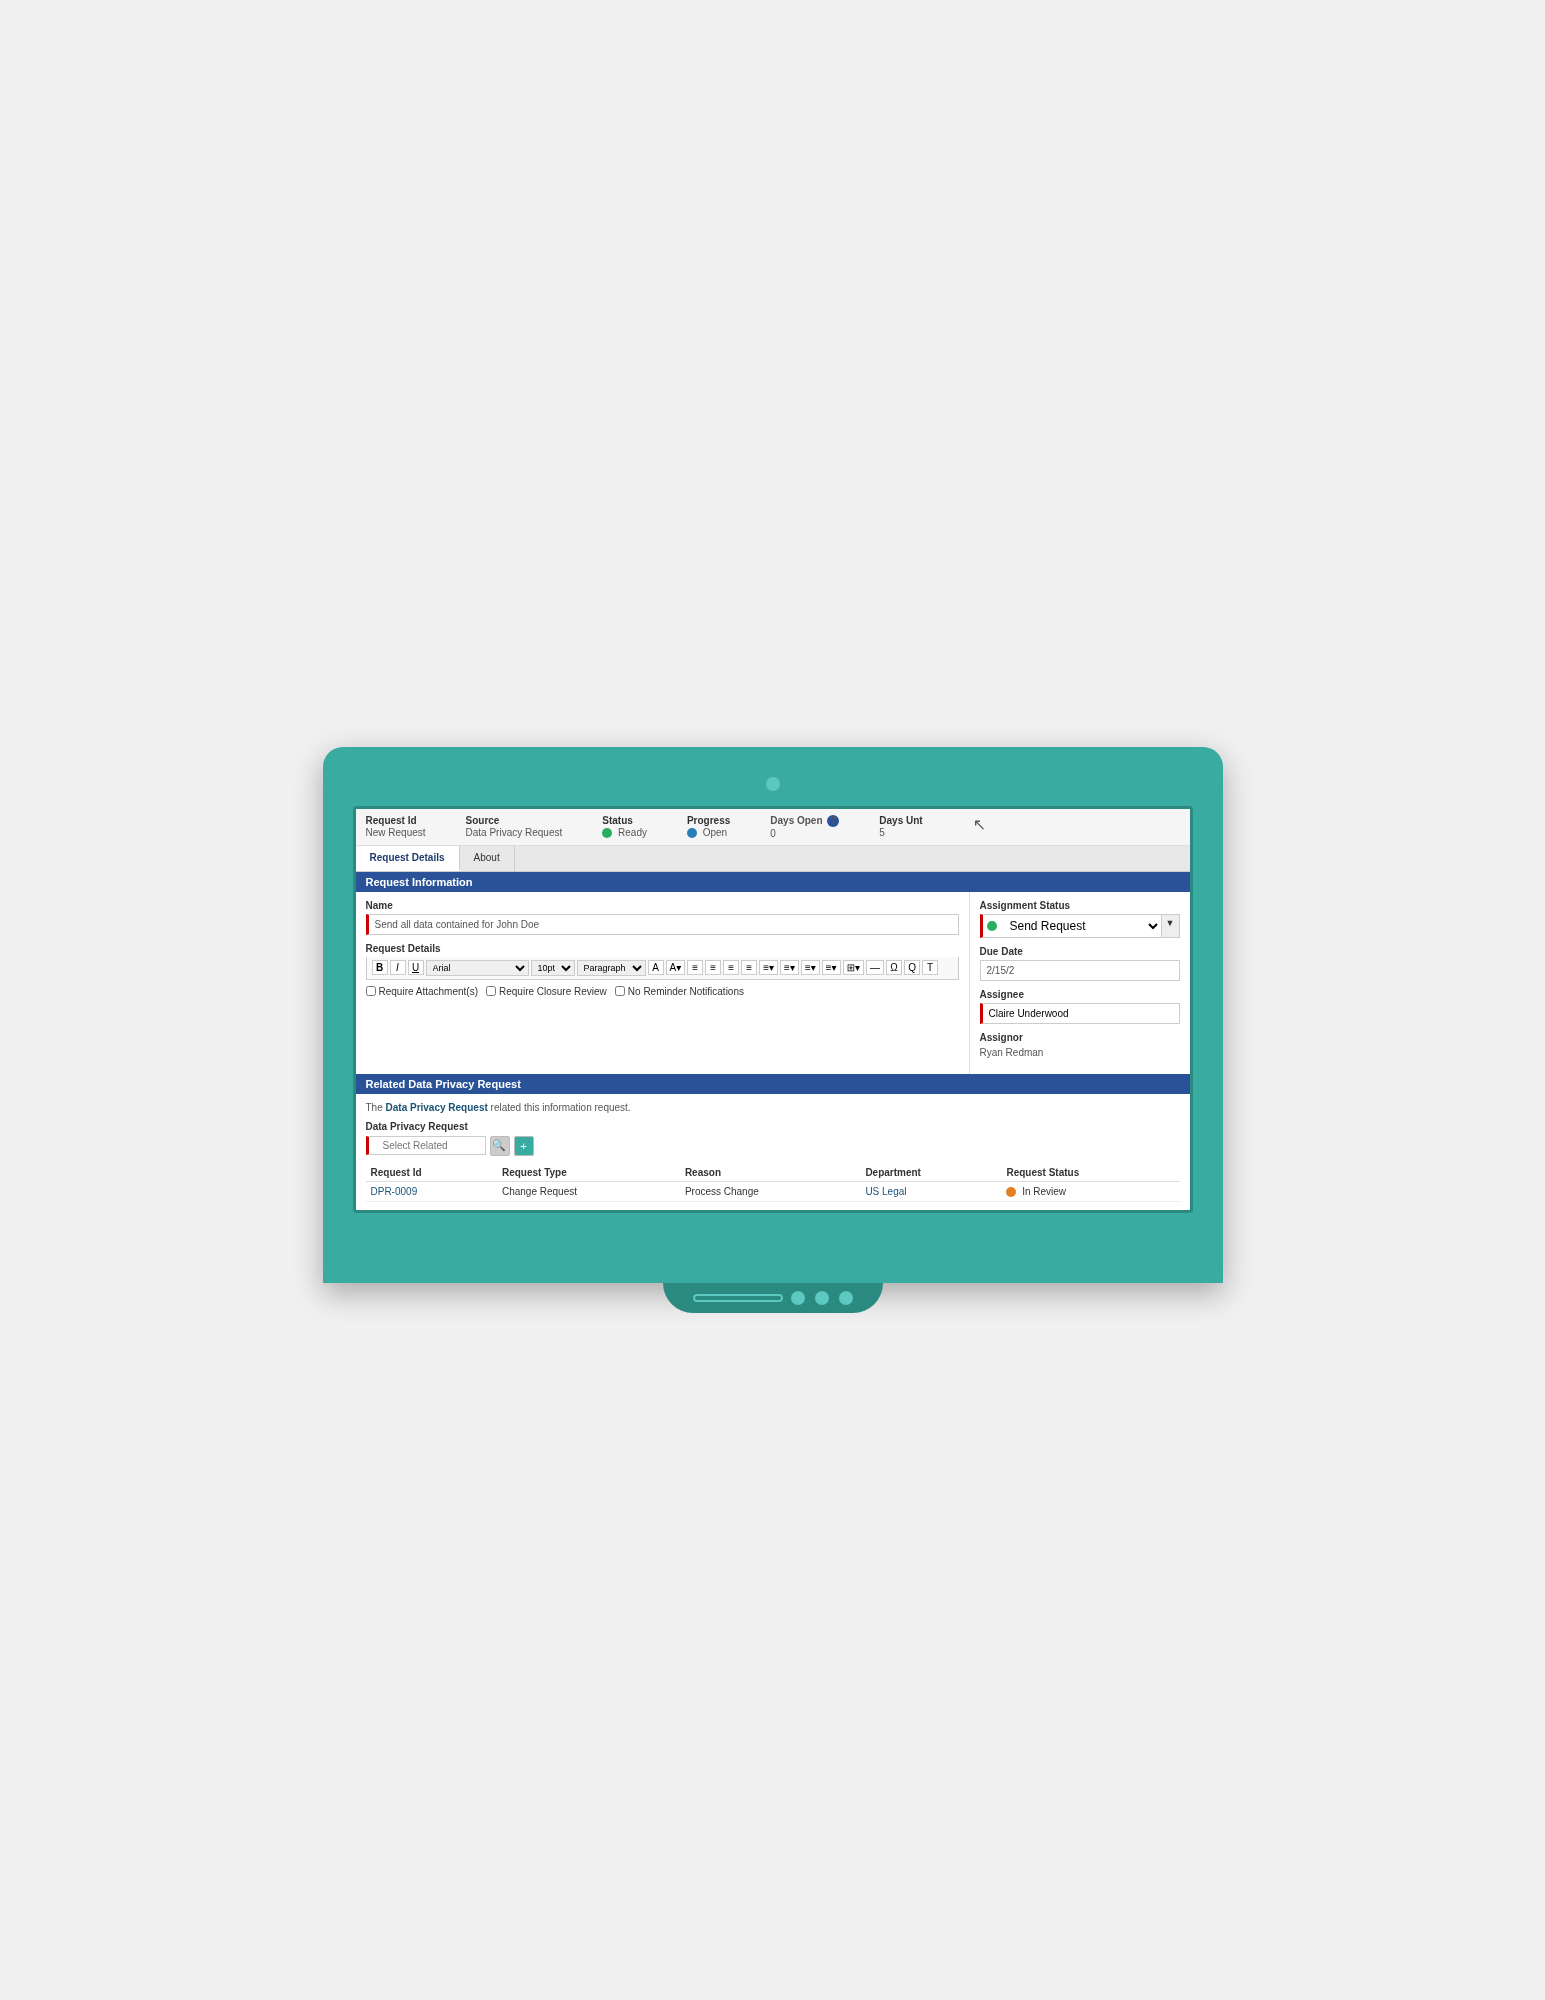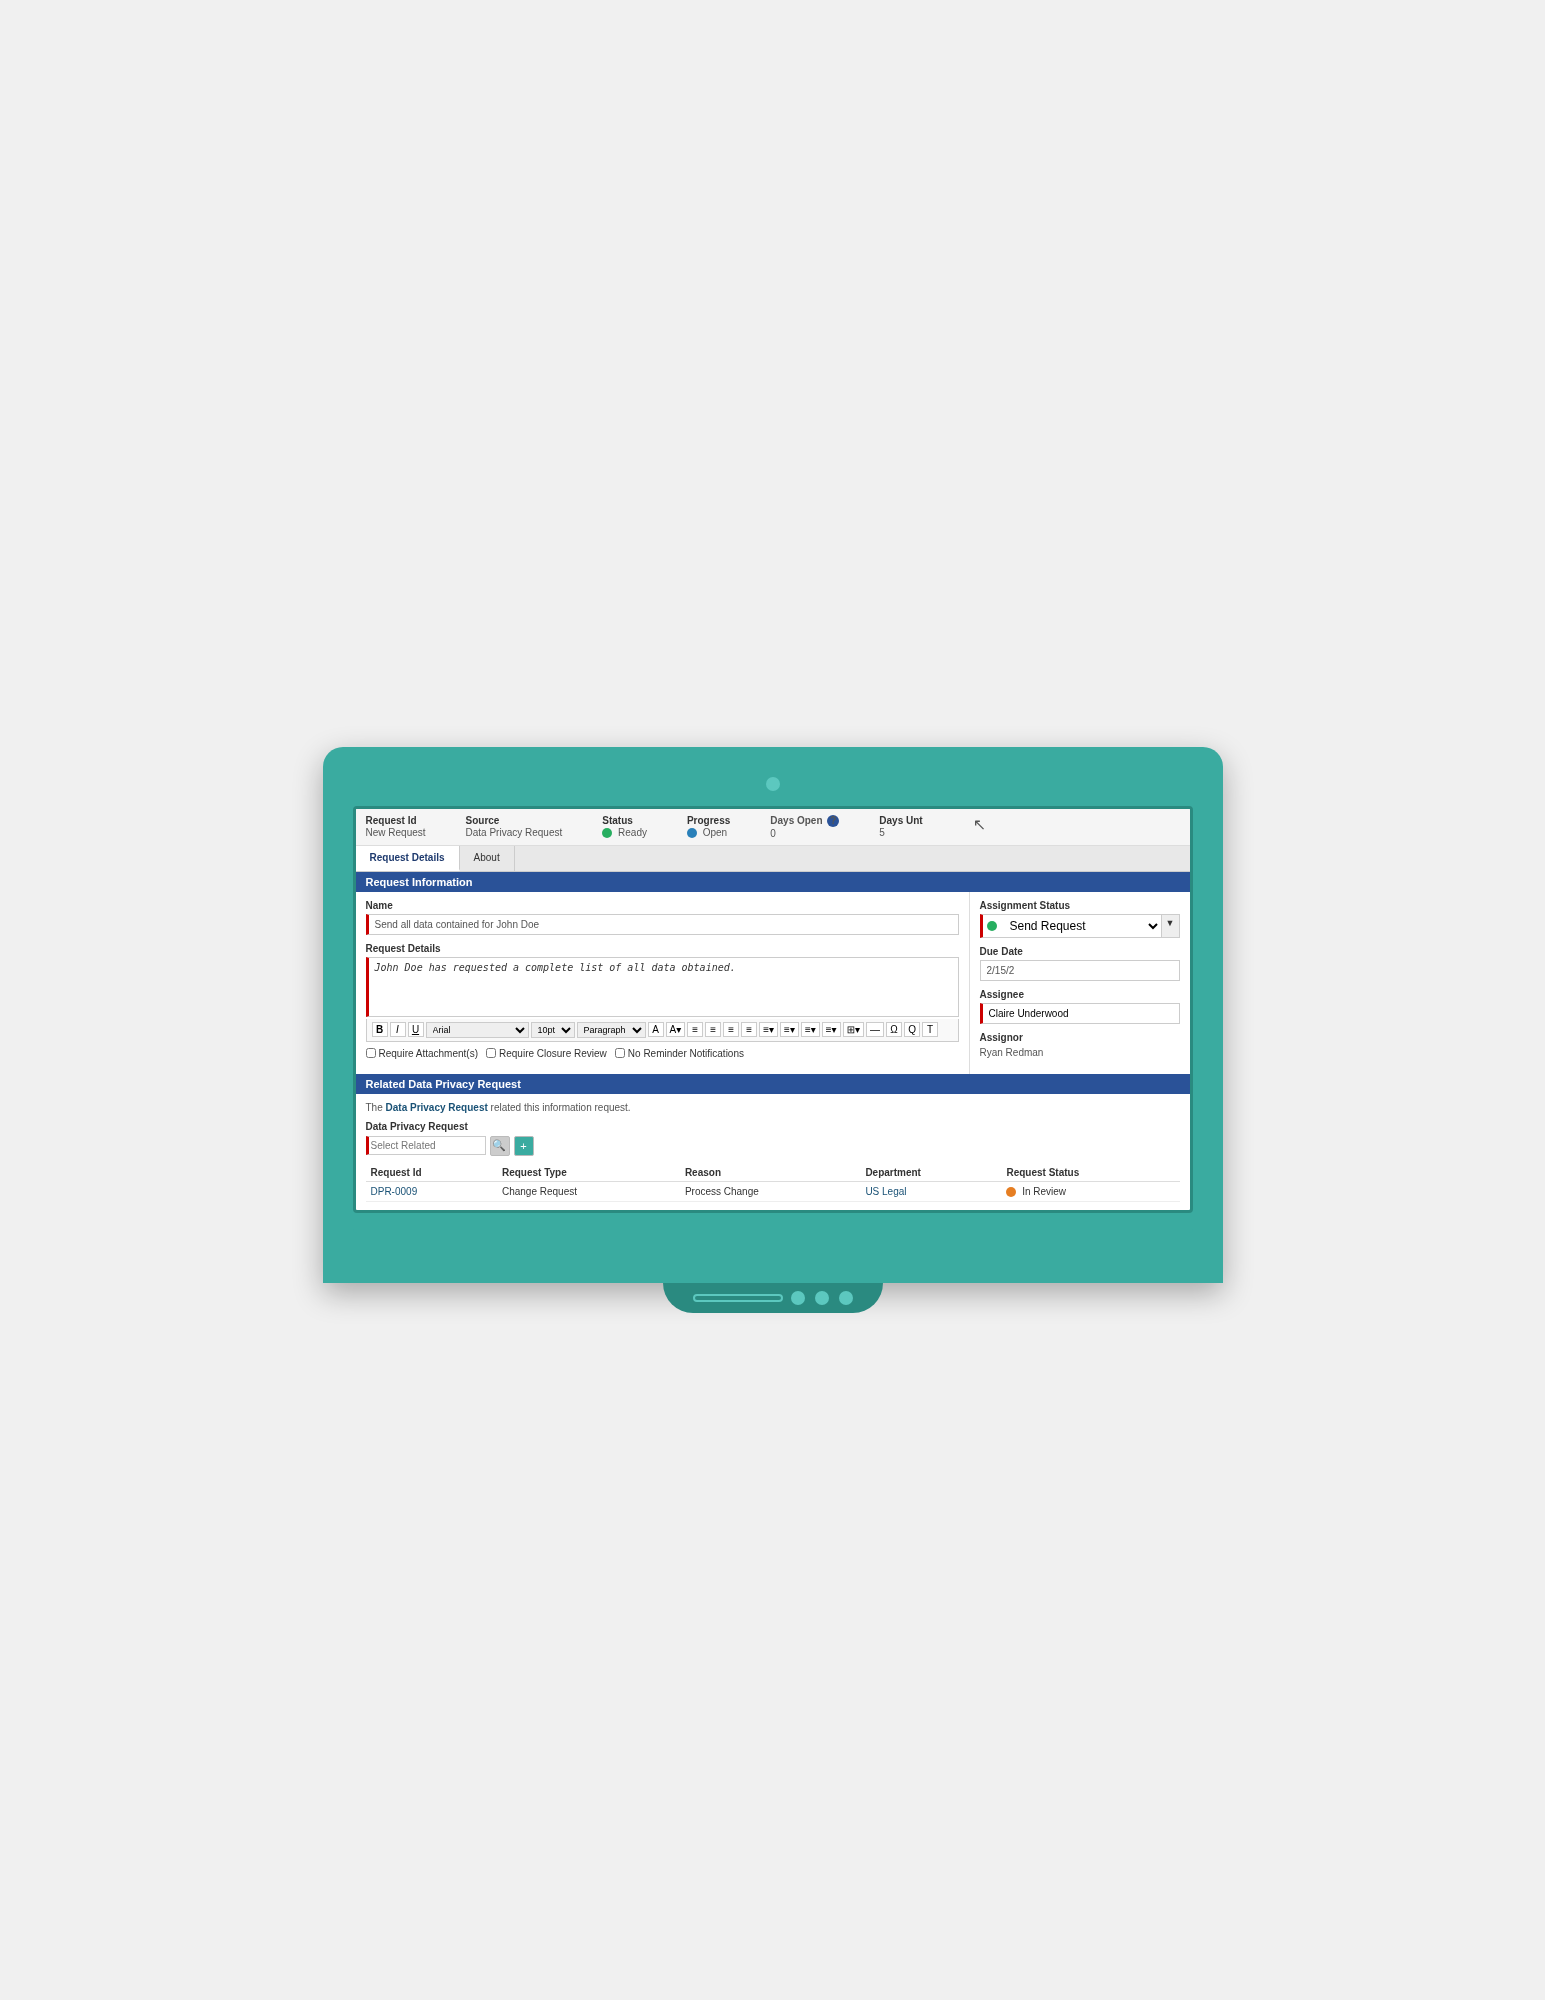--- a/index.html
+++ b/index.html
@@ -310,21 +310,21 @@
     .select-related-row {
       display: flex;
       align-items: center;
       gap: 4px;
       margin-bottom: 8px;
     }
 
     .select-related-input {
       border: 1px solid #ccc;
       border-left: 3px solid #cc0000;
-      padding: 3px 2px;
+      padding: 3px 14px;
       font-size: 10px;
       width: 120px;
       color: #999;
     }
 
     .icon-btn {
       width: 20px;
       height: 20px;
       background: #ccc;
       border: 1px solid #bbb;
@@ -454,21 +454,20 @@
             <span>Request Information</span>
           </div>
 
           <div class="two-col">
 
             <div class="left-col">
               <div class="field-label">Name</div>
               <input type="text" class="text-input" value="Send all data contained for John Doe" style="">
 
               <div class="field-label" style="margin-top: 8px;">Request Details</div>
-              <textarea class="text-area" style="">John Doe has requested a complete list of all data obtained.</textarea>
 
               
               <div class="toolbar">
                 <button class="toolbar-btn"><strong>B</strong></button>
                 <button class="toolbar-btn"><em>I</em></button>
                 <button class="toolbar-btn"><u>U</u></button>
                 <select class="toolbar-select">
                   <option>Arial</option>
                   <option>Times New Roman</option>
                 </select>

